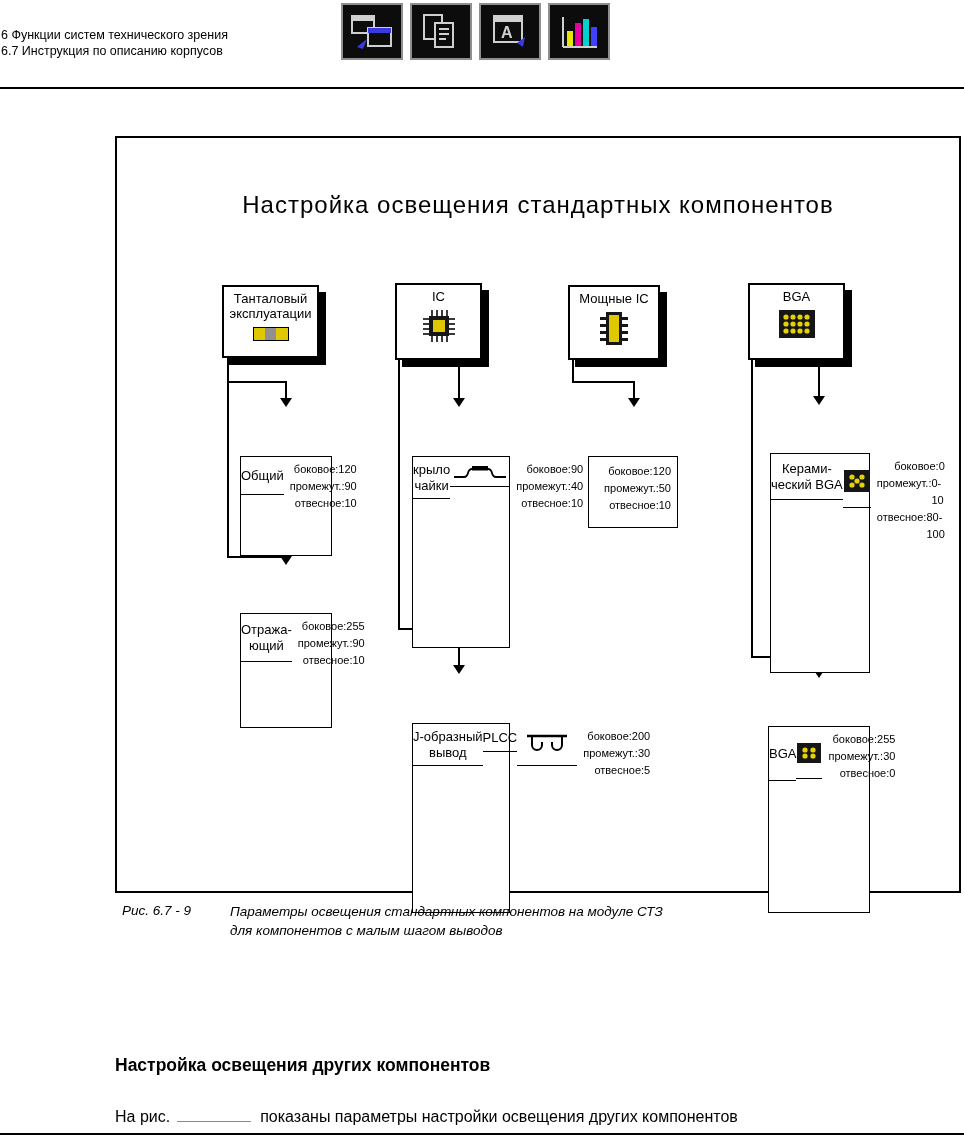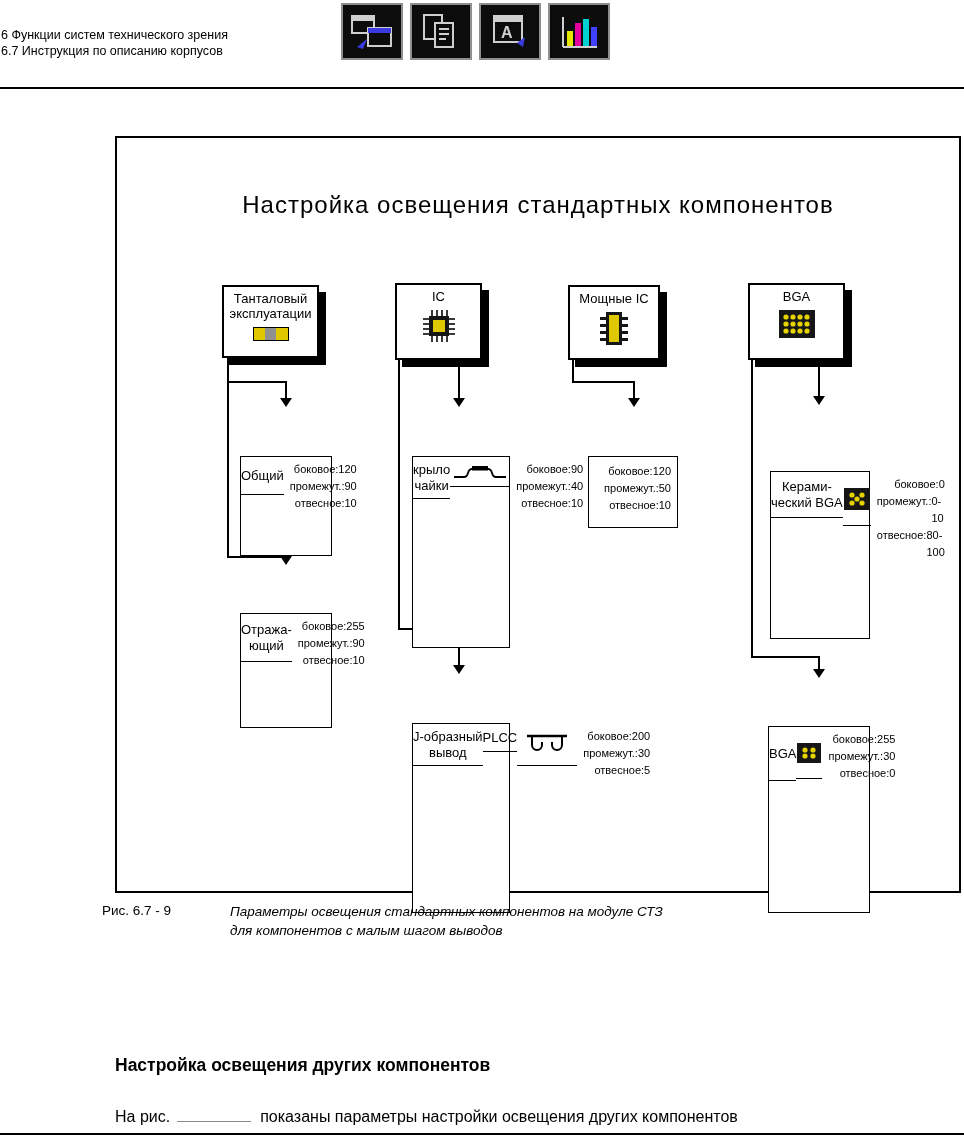--- a/index.html
+++ b/index.html
@@ -39,21 +39,21 @@
   .icn { display:flex; align-items:center; justify-content:center; }
 
   
   .box { position:absolute; border:1.5px solid #000; background:#fff; display:flex; flex-direction:row;margin-top:48px; }
   .sec { border-bottom:1.5px solid #000; display:flex; align-items:center; justify-content:center;
          text-align:center; font-size:13px; line-height:1.2; flex:0 0 auto; }
   .vals { flex:1; padding:4px 6px 0 6px; }
   .vrow { display:flex; justify-content:flex-end; font-size:11px; line-height:1.55; }
 
   
-  .figlab { position:absolute; left:102px; top:903px; font-size:13.5px; }
+  .figlab { position:absolute; left:122px; top:903px; font-size:13.5px; font-style:italic; }
   .figtxt { position:absolute; left:230px; top:903px; font-size:13.5px; font-style:italic;
             line-height:1.4; white-space:pre-line; }
   .sechead { position:absolute; left:115px; top:1055px; font-size:17.5px; font-weight:bold; }
   .para { position:absolute; left:115px; top:1107px; font-size:16px; }
   .blank { display:inline-block; width:74px; border-bottom:1.5px solid #8a8a8a;
            height:0.95em; margin:0 9px 0 7px; vertical-align:baseline; }
 </style>
 </head>
 <body>
 
@@ -335,21 +335,21 @@
           <span>промежут.:</span>
           <span>50</span>
         </div>
       <div class="vrow">
           <span>отвесное:</span>
           <span>10</span>
         </div>
     </div>
   </div>
 
-  <div class="box" style="left:770px;top:423px;width:100px;height:168px">
+  <div class="box" style="left:770px;top:405px;width:100px;height:220px">
     <div class="sec" style="height:46px">
       <span class="pre">Керами-
 ческий BGA</span>
     </div>
     <div class="sec icn" style="height:54px">
       <svg width="28" height="24" viewBox="0 0 28 24">
         <rect x="1" y="1" width="26" height="22" fill="#161616"></rect>
         <g fill="#e6d200">
           <circle cx="9" cy="8" r="2.6"></circle>
             <circle cx="19" cy="8" r="2.6"></circle>

